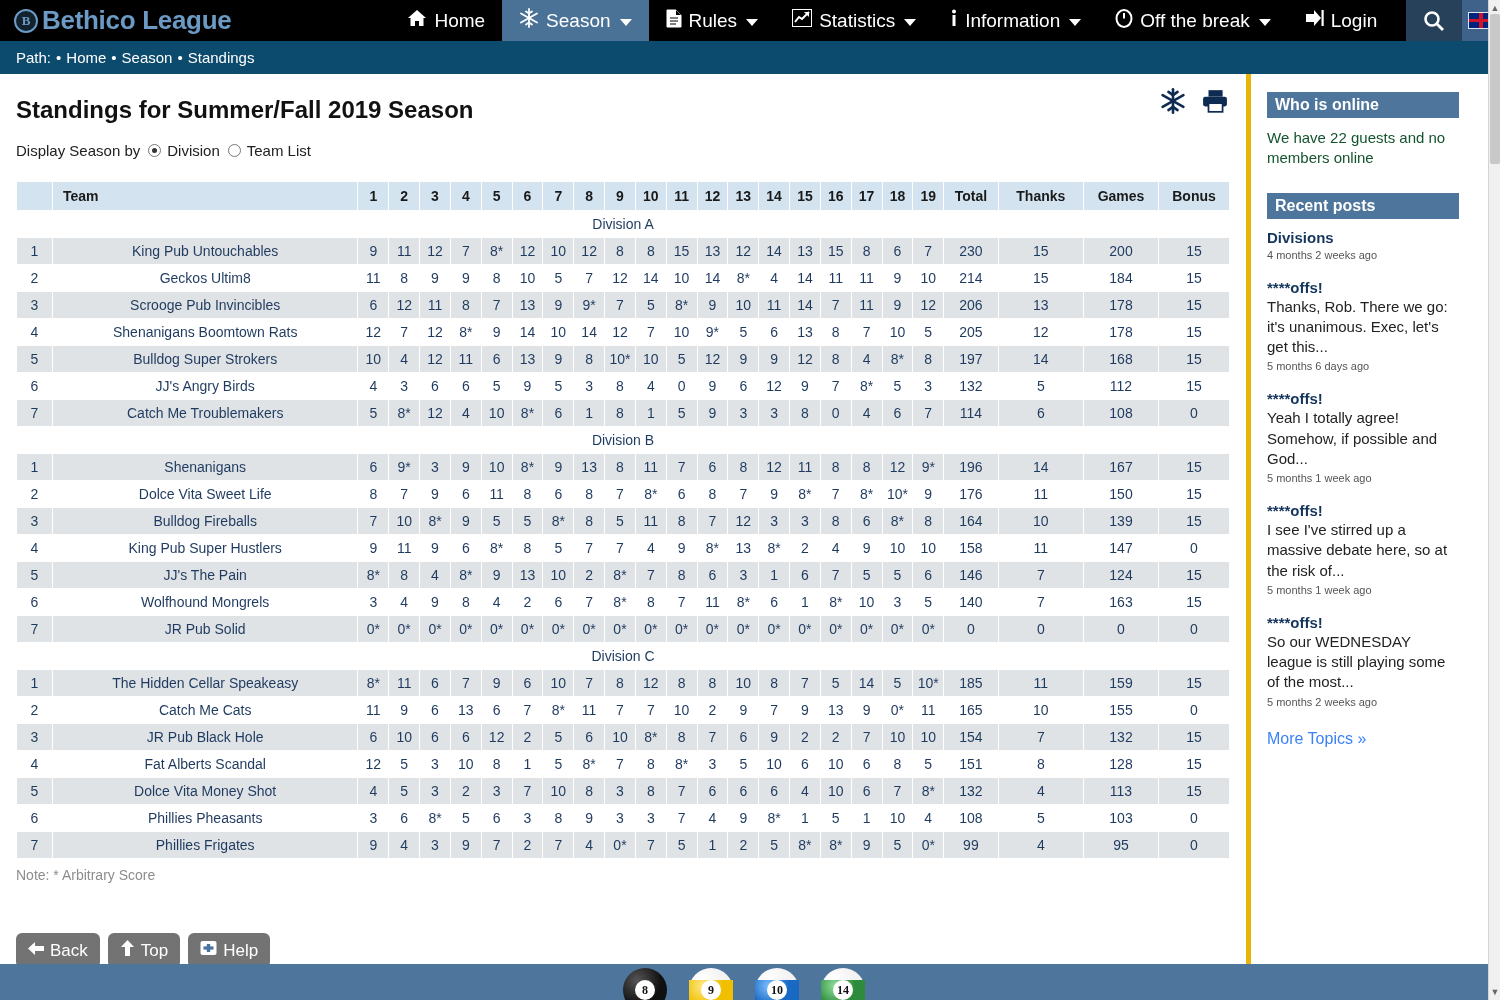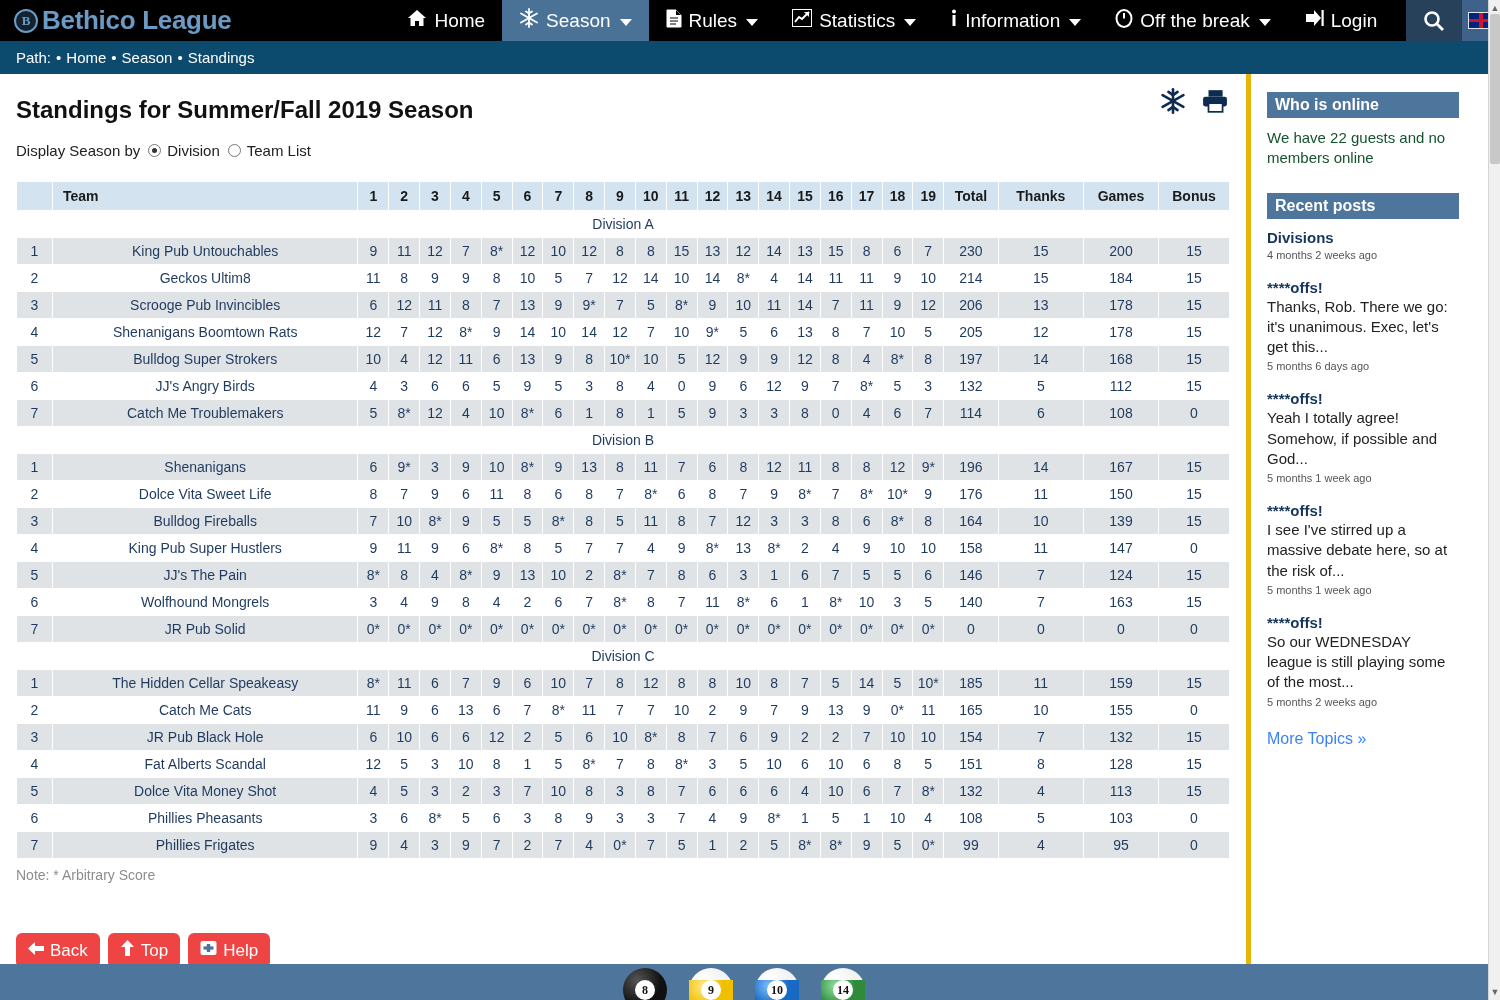--- a/index.html
+++ b/index.html
@@ -120,21 +120,21 @@
   }
   tr.alt td { background:#dfe3e6; }
   td.rank { color:#333; }
   td.team { text-align:left; padding-left:10px; color:#2a5785; }
   td.tot, td.mat, td.gam, td.bon { color:#1f3a5f; }
   .note { color:#8d8d8d; font-size:14px; margin-top:8px; }
 
   
   .btnrow { display:flex; gap:8px; margin-top:50px; }
   .btn {
-    background:#ef4444; color:#fff; border:none; border-radius:6px;
+    background:#737373; color:#fff; border:none; border-radius:6px;
     padding:7px 12px; font-size:17px; display:flex; align-items:center;
     gap:6px; cursor:pointer; font-family:"Liberation Sans", sans-serif;
   }
 
   
   .sb-head {
     background:#4e759c; color:#fff; font-weight:bold; font-size:16px;
     padding:4px 8px; margin-bottom:10px; width:192px;
   }
   .sb-text { font-size:15px; color:#14532d; line-height:1.35; margin-bottom:24px; width:190px; }

